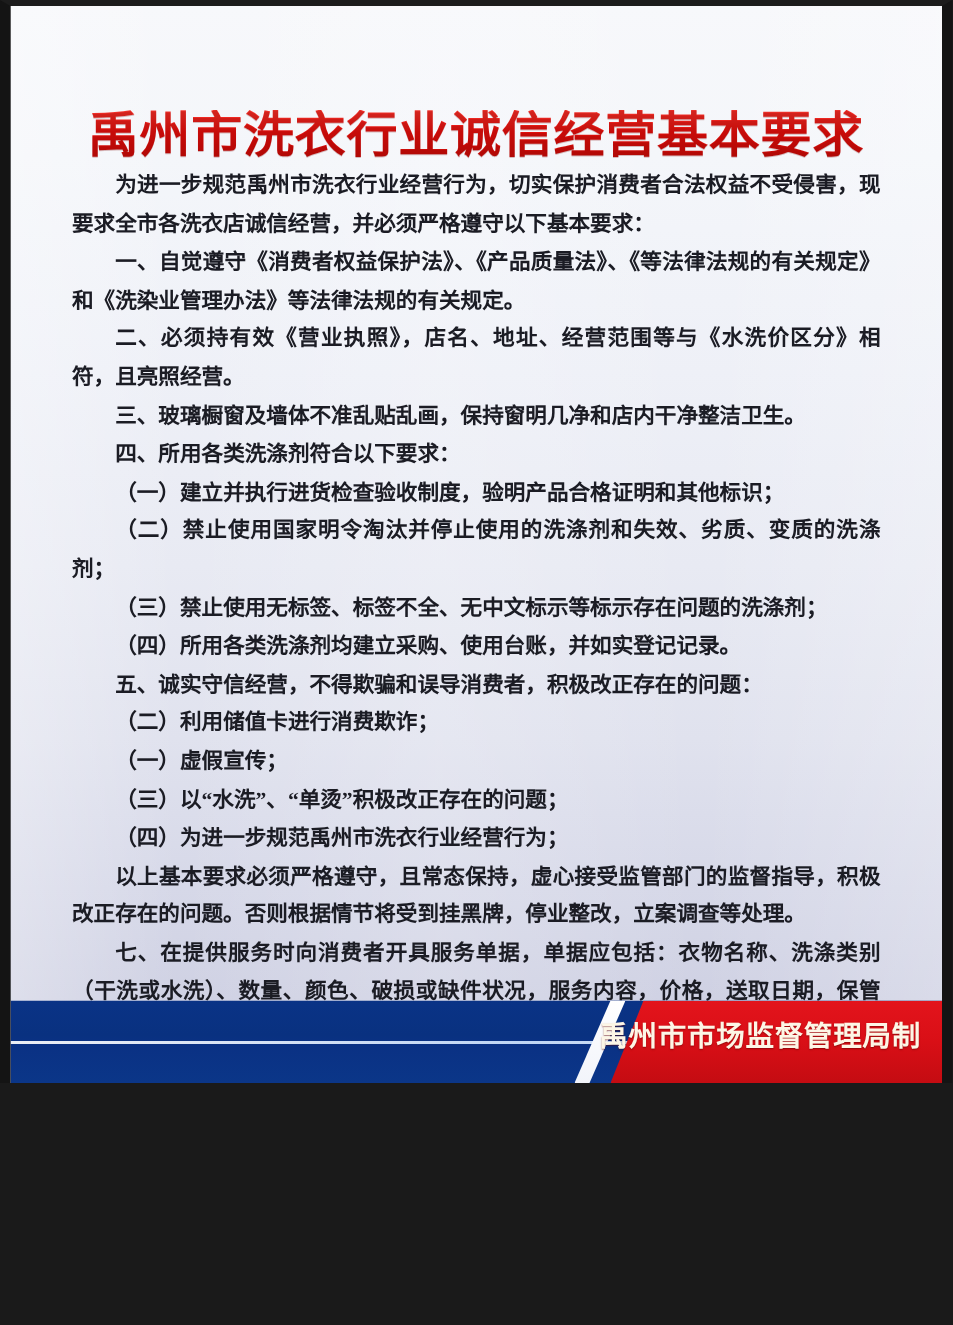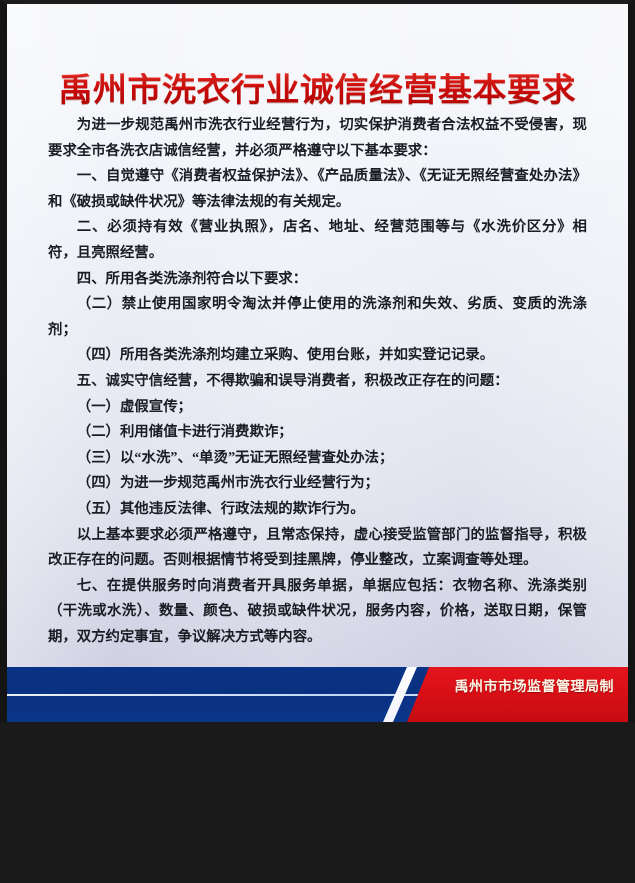--- a/index.html
+++ b/index.html
@@ -136,51 +136,53 @@
     position:absolute;top:0;bottom:0;
     left:376px;width:34px;
     background:linear-gradient(180deg,#ffffff 0%,#f2f4fa 100%);
     clip-path:polygon(24px 0, 34px 0, 10px 100%, 0 100%);
   }
   .footer-text{
     position:absolute;
     right:14px;top:8px;
     font-family:"DejaVu Sans","Liberation Sans",sans-serif;
     font-weight:700;
-    font-size:14px;
+    font-size:19px;
     letter-spacing:0.5px;
     color:#fdf6e6;
     text-shadow:0 1px 1px rgba(90,0,0,.55);
     white-space:nowrap;
   }
 </style>
 </head>
 <body>
 
 <div class="poster">
 
   <div class="sheen"></div>
 
   <div class="title-wrap">
     <h1 class="title">禹州市洗衣行业诚信经营基本要求</h1>
   </div>
 
   <div class="body-text">
     <p>为进一步规范禹州市洗衣行业经营行为，切实保护消费者合法权益不受侵害，现要求全市各洗衣店诚信经营，并必须严格遵守以下基本要求：</p>
-    <p>一、自觉遵守《消费者权益保护法》、《产品质量法》、《无证无照经营查处办法》和《破损或缺件状况》等法律法规的有关规定。</p>
+    <p>一、自觉遵守《消费者权益保护法》、《产品质量法》、《等法律法规的有关规定》和《洗染业管理办法》等法律法规的有关规定。</p>
     <p>二、必须持有效《营业执照》，店名、地址、经营范围等与《水洗价区分》相符，且亮照经营。</p>
+    <p>三、玻璃橱窗及墙体不准乱贴乱画，保持窗明几净和店内干净整洁卫生。</p>
     <p>四、所用各类洗涤剂符合以下要求：</p>
+    <p>（一）建立并执行进货检查验收制度，验明产品合格证明和其他标识；</p>
     <p>（二）禁止使用国家明令淘汰并停止使用的洗涤剂和失效、劣质、变质的洗涤剂；</p>
+    <p>（三）禁止使用无标签、标签不全、无中文标示等标示存在问题的洗涤剂；</p>
     <p>（四）所用各类洗涤剂均建立采购、使用台账，并如实登记记录。</p>
     <p>五、诚实守信经营，不得欺骗和误导消费者，积极改正存在的问题：</p>
+    <p>（二）利用储值卡进行消费欺诈；</p>
     <p>（一）虚假宣传；</p>
-    <p>（二）利用储值卡进行消费欺诈；</p>
-    <p>（三）以“水洗”、“单烫”无证无照经营查处办法；</p>
+    <p>（三）以“水洗”、“单烫”积极改正存在的问题；</p>
     <p>（四）为进一步规范禹州市洗衣行业经营行为；</p>
-    <p>（五）其他违反法律、行政法规的欺诈行为。</p>
     <p>以上基本要求必须严格遵守，且常态保持，虚心接受监管部门的监督指导，积极改正存在的问题。否则根据情节将受到挂黑牌，停业整改，立案调查等处理。</p>
     <p>七、在提供服务时向消费者开具服务单据，单据应包括：衣物名称、洗涤类别（干洗或水洗）、数量、颜色、破损或缺件状况，服务内容，价格，送取日期，保管期，双方约定事宜，争议解决方式等内容。</p>
   </div>
 
   <div class="hotline">
     <span class="hotline-label">投诉举报热线：</span><span class="hotline-number">12315</span>
   </div>
 
   <div class="footer">
     <div class="footer-blue"></div>

